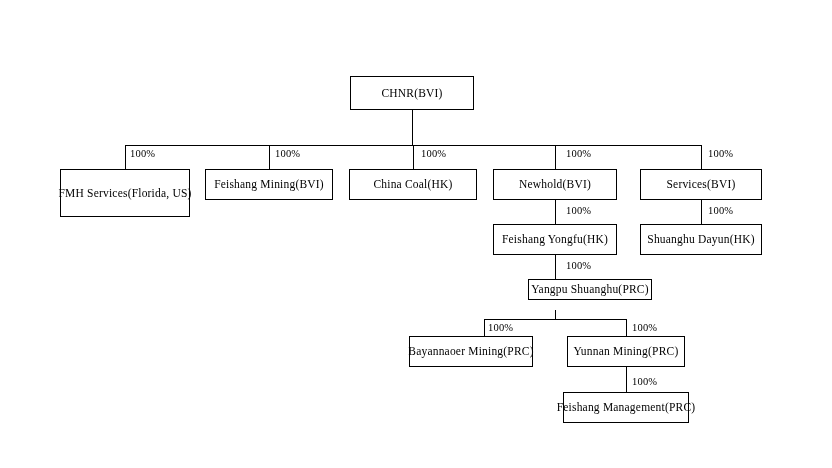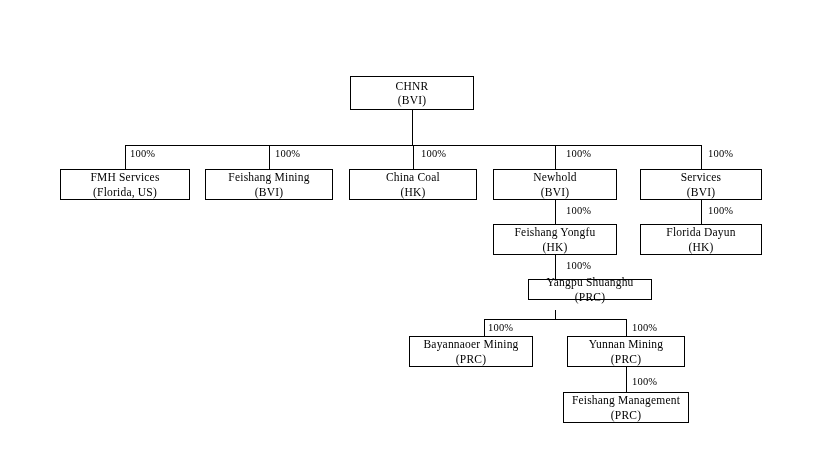--- a/index.html
+++ b/index.html
@@ -17,21 +17,21 @@
     height: 468px;
     background: #ffffff;
     overflow: hidden;
   }
   .node-box {
     position: absolute;
     box-sizing: border-box;
     border: 1px solid #000000;
     background: #ffffff;
     display: flex;
-    flex-direction: column;
+    flex-direction: row;
     align-items: center;
     justify-content: center;
     line-height: 1.25;
     z-index: 3;
   }
   .node-name {
     font-size: 11.5px;
     white-space: nowrap;
     letter-spacing: 0.2px;
   }
@@ -77,21 +77,21 @@
     <div class="edge-v" style="left: 555px; top: 255px; height: 24px;"></div>
     <div class="edge-v" style="left: 555px; top: 310px; height: 9px;"></div>
     <div class="edge-h" style="left: 484px; top: 319px; width: 142px;"></div>
     <div class="edge-v" style="left: 484px; top: 319px; height: 17px;"></div>
     <div class="edge-v" style="left: 626px; top: 319px; height: 17px;"></div>
     <div class="edge-v" style="left: 626px; top: 367px; height: 25px;"></div>
     <div class="node-box" style="left: 350px; top: 76px; width: 124px; height: 34px;">
       <div class="node-name">CHNR</div>
       <div class="node-loc">(BVI)</div>
     </div>
-    <div class="node-box" style="left: 60px; top: 169px; width: 130px; height: 31px;">
+    <div class="node-box" style="left: 60px; top: 169px; width: 130px; height: 48px;">
       <div class="node-name">FMH Services</div>
       <div class="node-loc">(Florida,  US)</div>
     </div>
     <div class="node-box" style="left: 205px; top: 169px; width: 128px; height: 31px;">
       <div class="node-name">Feishang  Mining</div>
       <div class="node-loc">(BVI)</div>
     </div>
     <div class="node-box" style="left: 349px; top: 169px; width: 128px; height: 31px;">
       <div class="node-name">China  Coal</div>
       <div class="node-loc">(HK)</div>
@@ -102,21 +102,21 @@
     </div>
     <div class="node-box" style="left: 640px; top: 169px; width: 122px; height: 31px;">
       <div class="node-name">Services</div>
       <div class="node-loc">(BVI)</div>
     </div>
     <div class="node-box" style="left: 493px; top: 224px; width: 124px; height: 31px;">
       <div class="node-name">Feishang  Yongfu</div>
       <div class="node-loc">(HK)</div>
     </div>
     <div class="node-box" style="left: 640px; top: 224px; width: 122px; height: 31px;">
-      <div class="node-name">Florida  Dayun</div>
+      <div class="node-name">Shuanghu  Dayun</div>
       <div class="node-loc">(HK)</div>
     </div>
     <div class="node-box" style="left: 493px; top: 279px; width: 124px; height: 21px; margin-left: 35px;">
       <div class="node-name">Yangpu  Shuanghu</div>
       <div class="node-loc">(PRC)</div>
     </div>
     <div class="node-box" style="left: 409px; top: 336px; width: 124px; height: 31px;">
       <div class="node-name">Bayannaoer  Mining</div>
       <div class="node-loc">(PRC)</div>
     </div>

